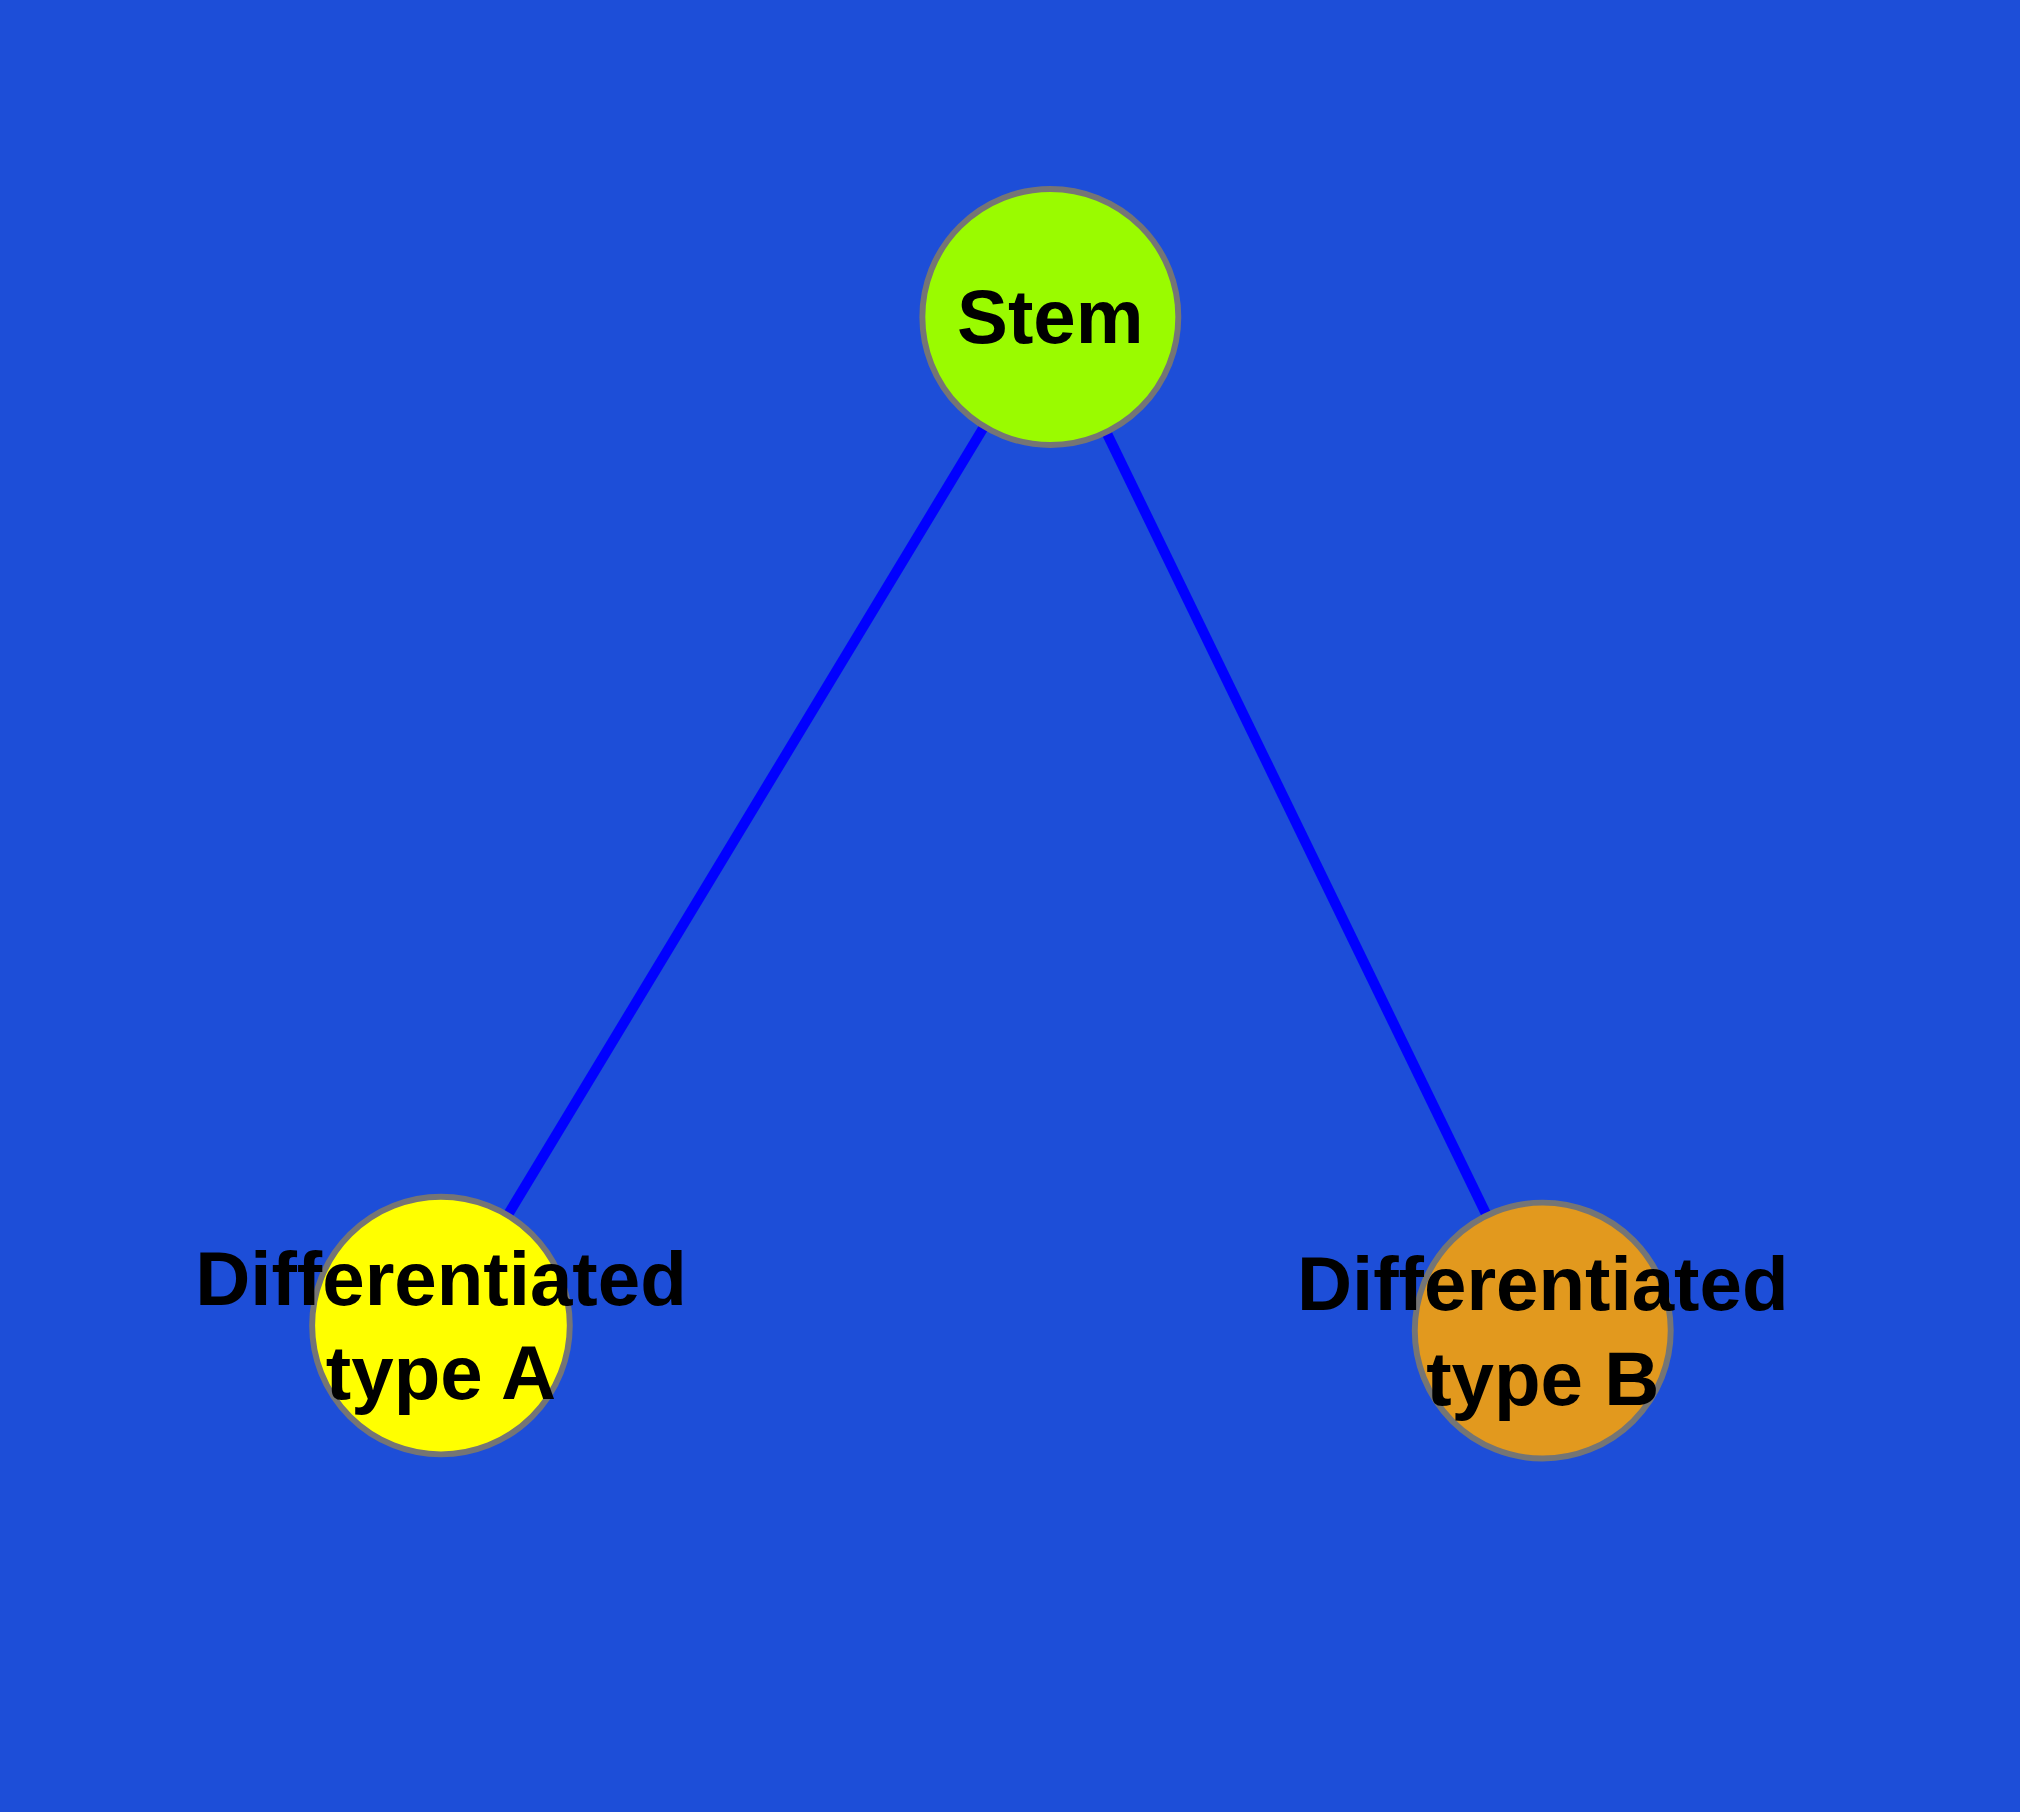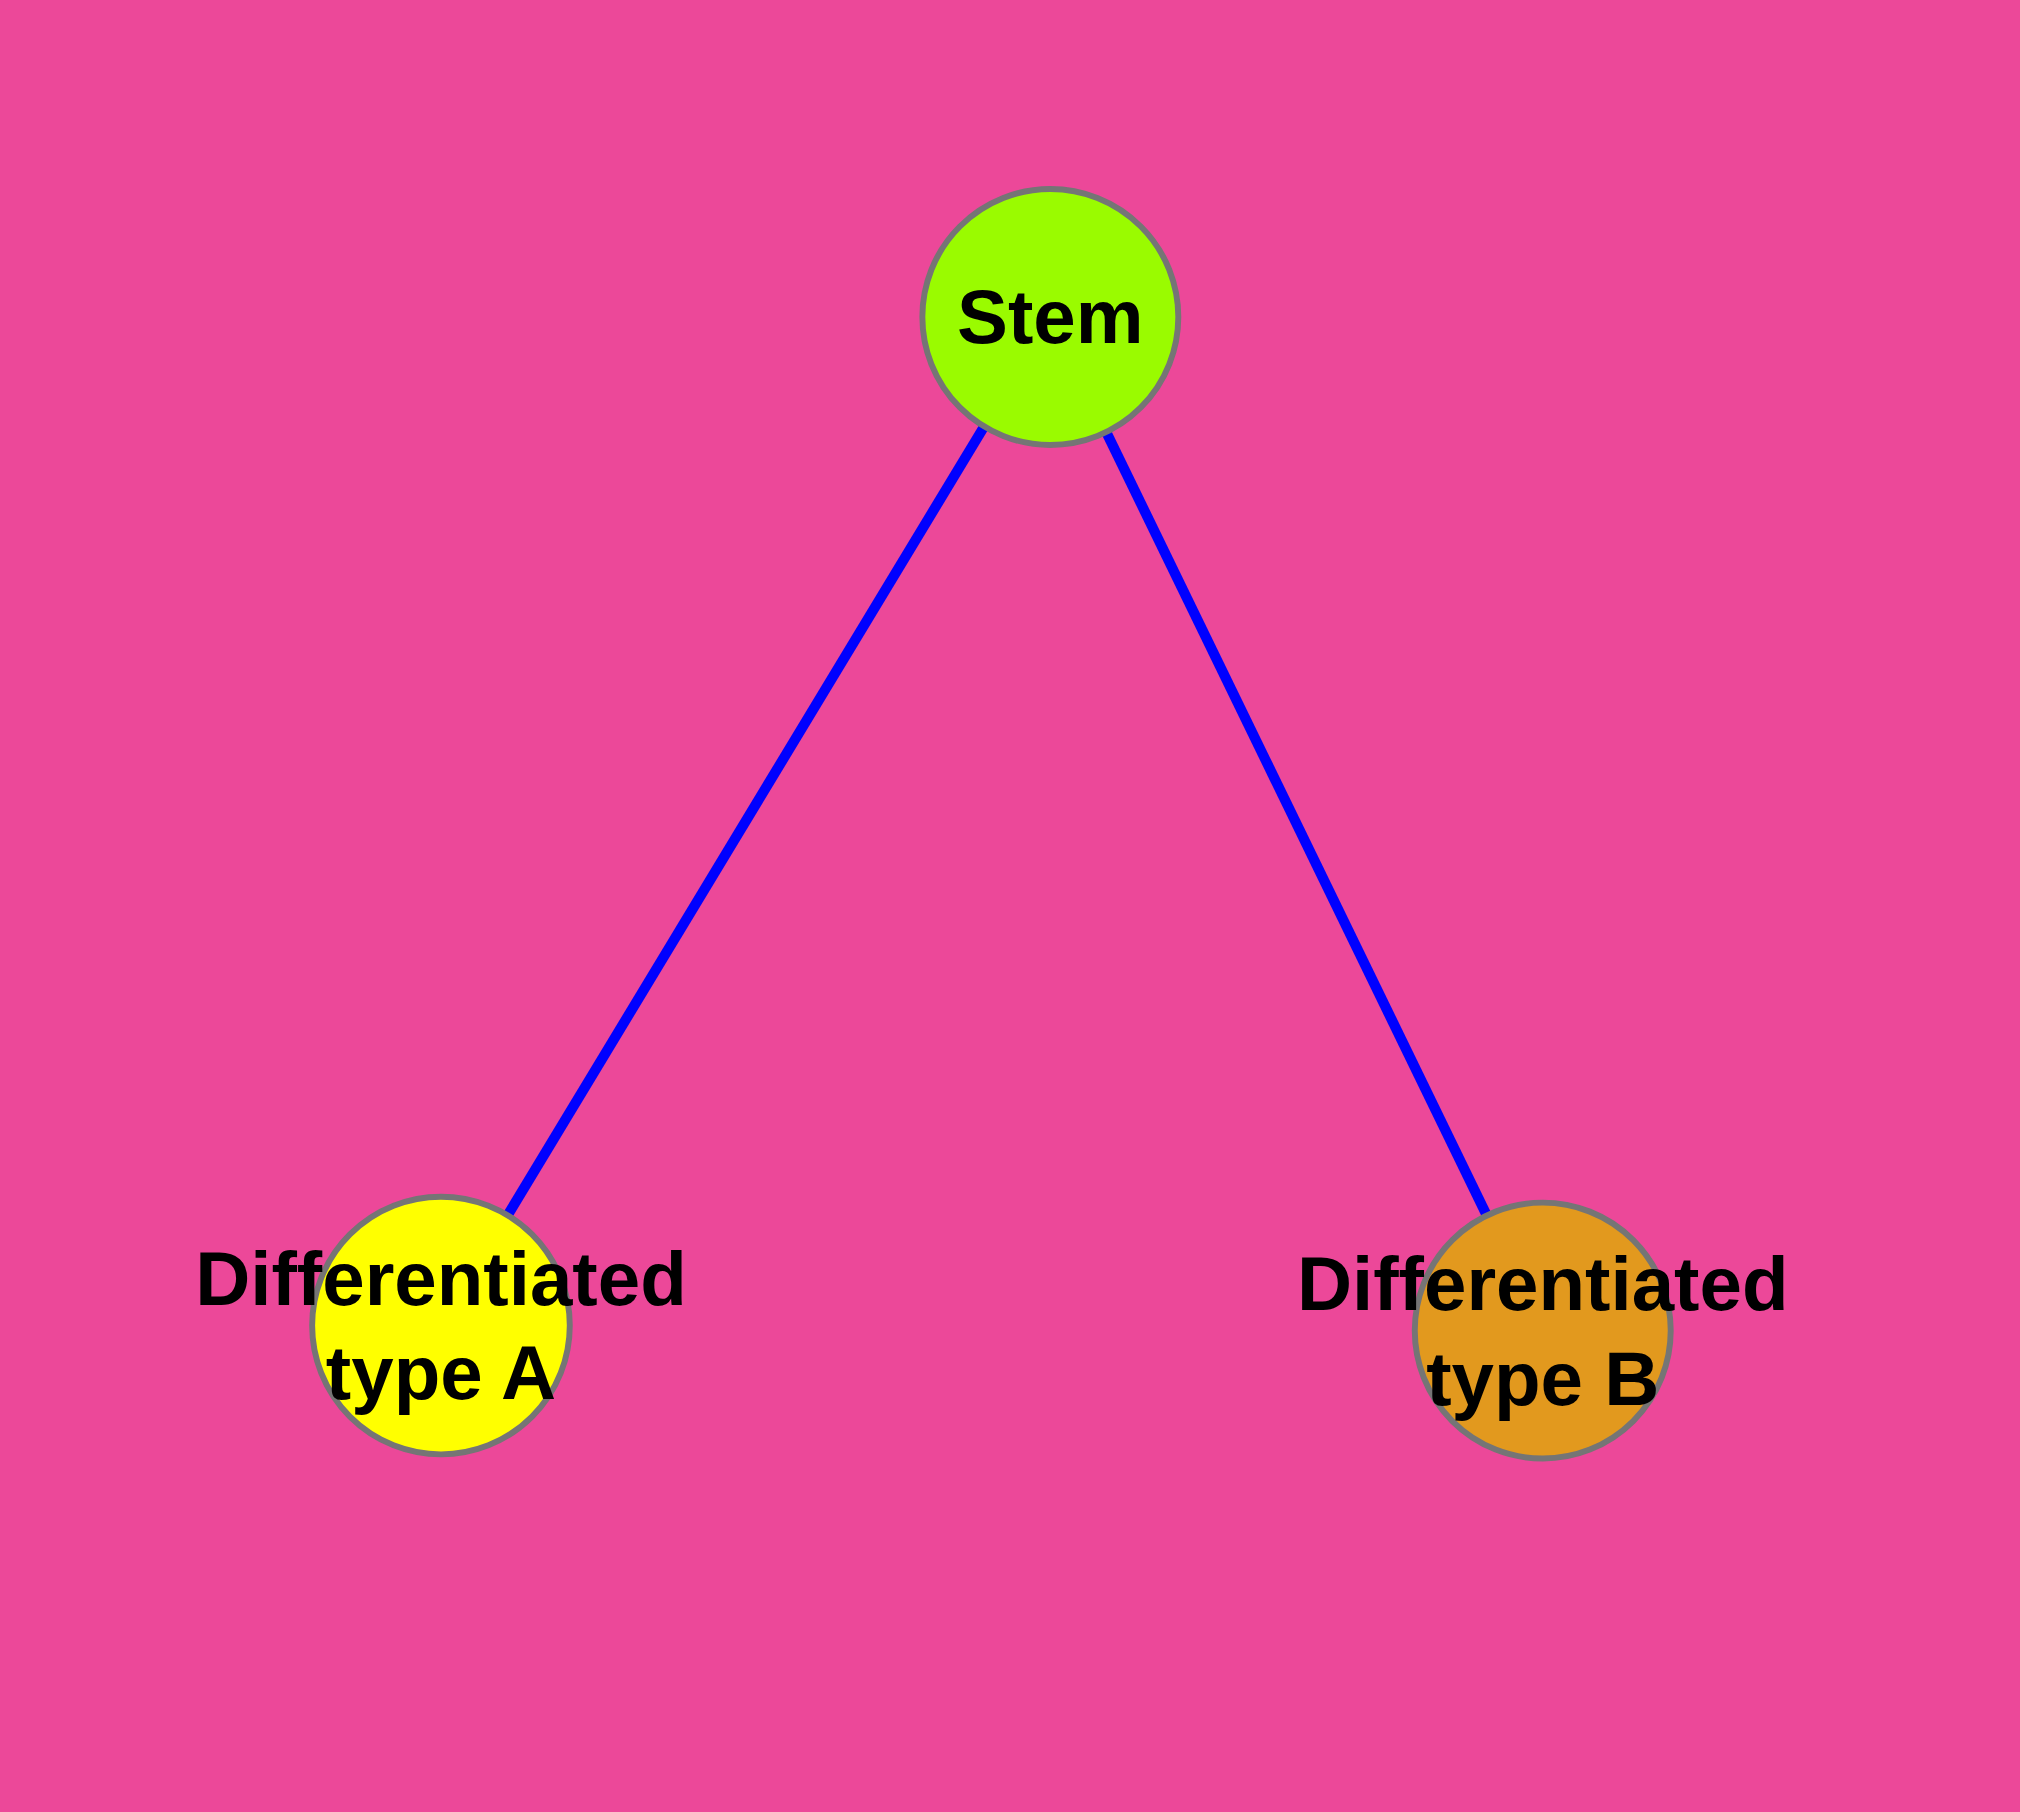--- a/index.html
+++ b/index.html
@@ -25,21 +25,21 @@
     display: block;
   }
   svg text {
     font-family: "Liberation Sans", sans-serif;
     font-weight: bold;
   }
 </style>
 </head>
 <body style="background: rgb(201, 201, 251);">
 
-<div class="canvas" style="width: 2021px; height: 1812px; background: #ec4899;">
+<div class="canvas" style="width: 2021px; height: 1812px; background: #1d4ed8;">
   <svg id="diagram-svg" xmlns="http://www.w3.org/2000/svg" viewBox="0 0 2384 2138">
       <line x1="1239" y1="374" x2="520" y2="1564" stroke="#0000ff" stroke-width="12"></line>
       <line x1="1239" y1="374" x2="1820" y2="1570" stroke="#0000ff" stroke-width="12"></line>
       <circle cx="1239" cy="374" r="151" fill="#9afb00" stroke="#757575" stroke-width="7"></circle>
       <circle cx="520" cy="1564" r="152" fill="#ffff00" stroke="#757575" stroke-width="7"></circle>
       <circle cx="1820" cy="1570" r="151" fill="#e2991e" stroke="#757575" stroke-width="7"></circle>
       <text x="1239" y="374" text-anchor="middle" dominant-baseline="central" fill="#000000" font-size="90" font-weight="bold">Stem</text>
       <text x="520" y="1508" text-anchor="middle" dominant-baseline="central" fill="#000000" font-size="90" font-weight="bold">Differentiated</text>
       <text x="520" y="1620" text-anchor="middle" dominant-baseline="central" fill="#000000" font-size="90" font-weight="bold">type A</text>
       <text x="1820" y="1514" text-anchor="middle" dominant-baseline="central" fill="#000000" font-size="90" font-weight="bold">Differentiated</text>

